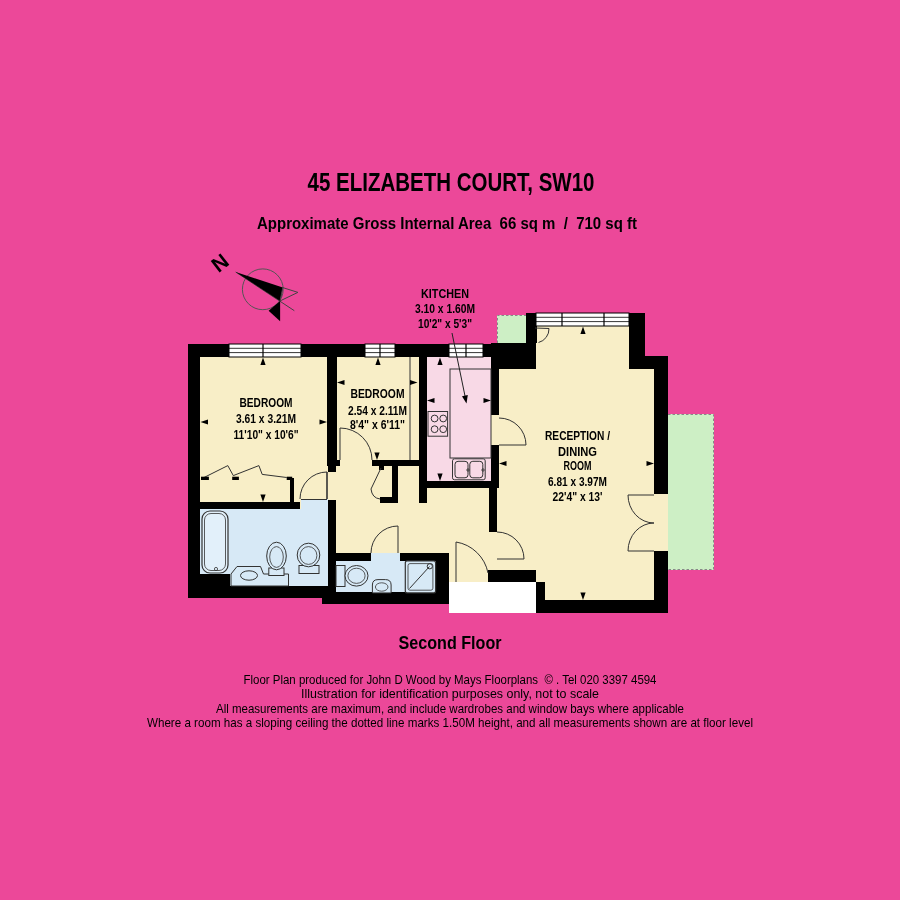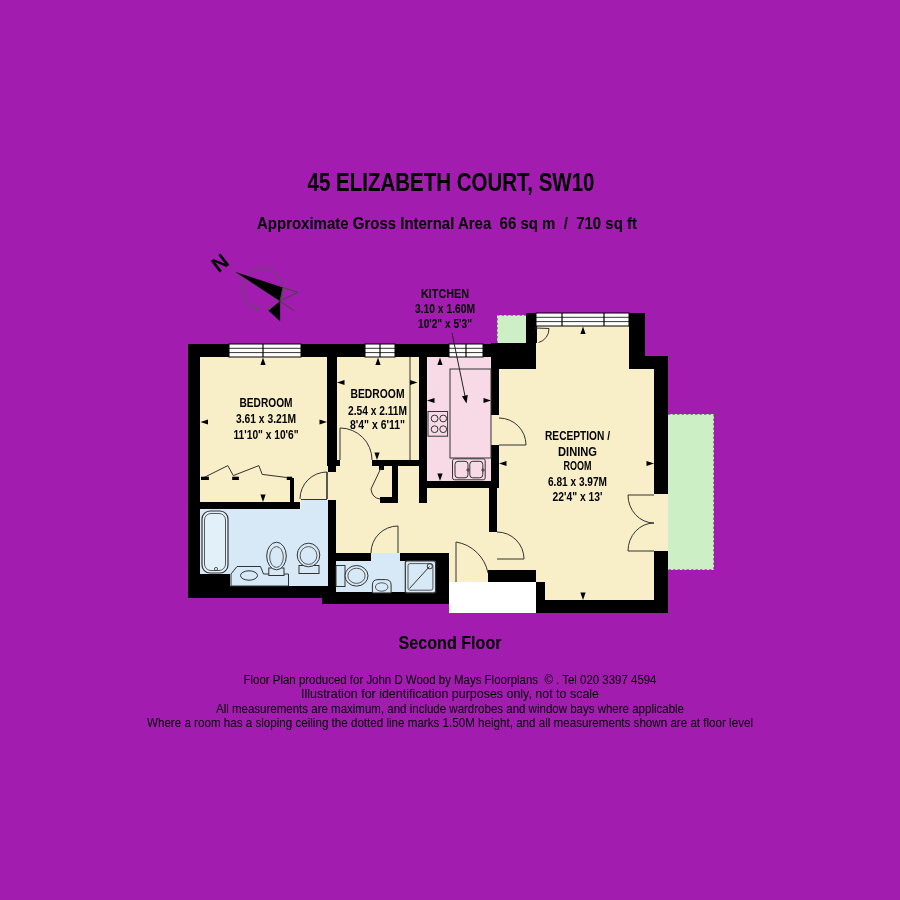--- a/index.html
+++ b/index.html
@@ -1,16 +1,16 @@
 <!DOCTYPE html>
 <html><head>
 <meta charset="utf-8">
 <style>
   html,body{margin:0;padding:0;background:#ffffff;}
-  .page{position:relative;width:900px;height:900px;background:#a21caf;overflow:hidden;}
+  .page{position:relative;width:900px;height:900px;background:#ec4899;overflow:hidden;}
   svg{position:absolute;left:0;top:0;}
   text{font-family:"Liberation Sans",sans-serif;fill:#000000;}
   .b{font-weight:bold;}
 </style>
 </head>
 <body>
 <div class="page">
 <svg width="900" height="900" viewBox="0 0 900 900">
 
 <g>

